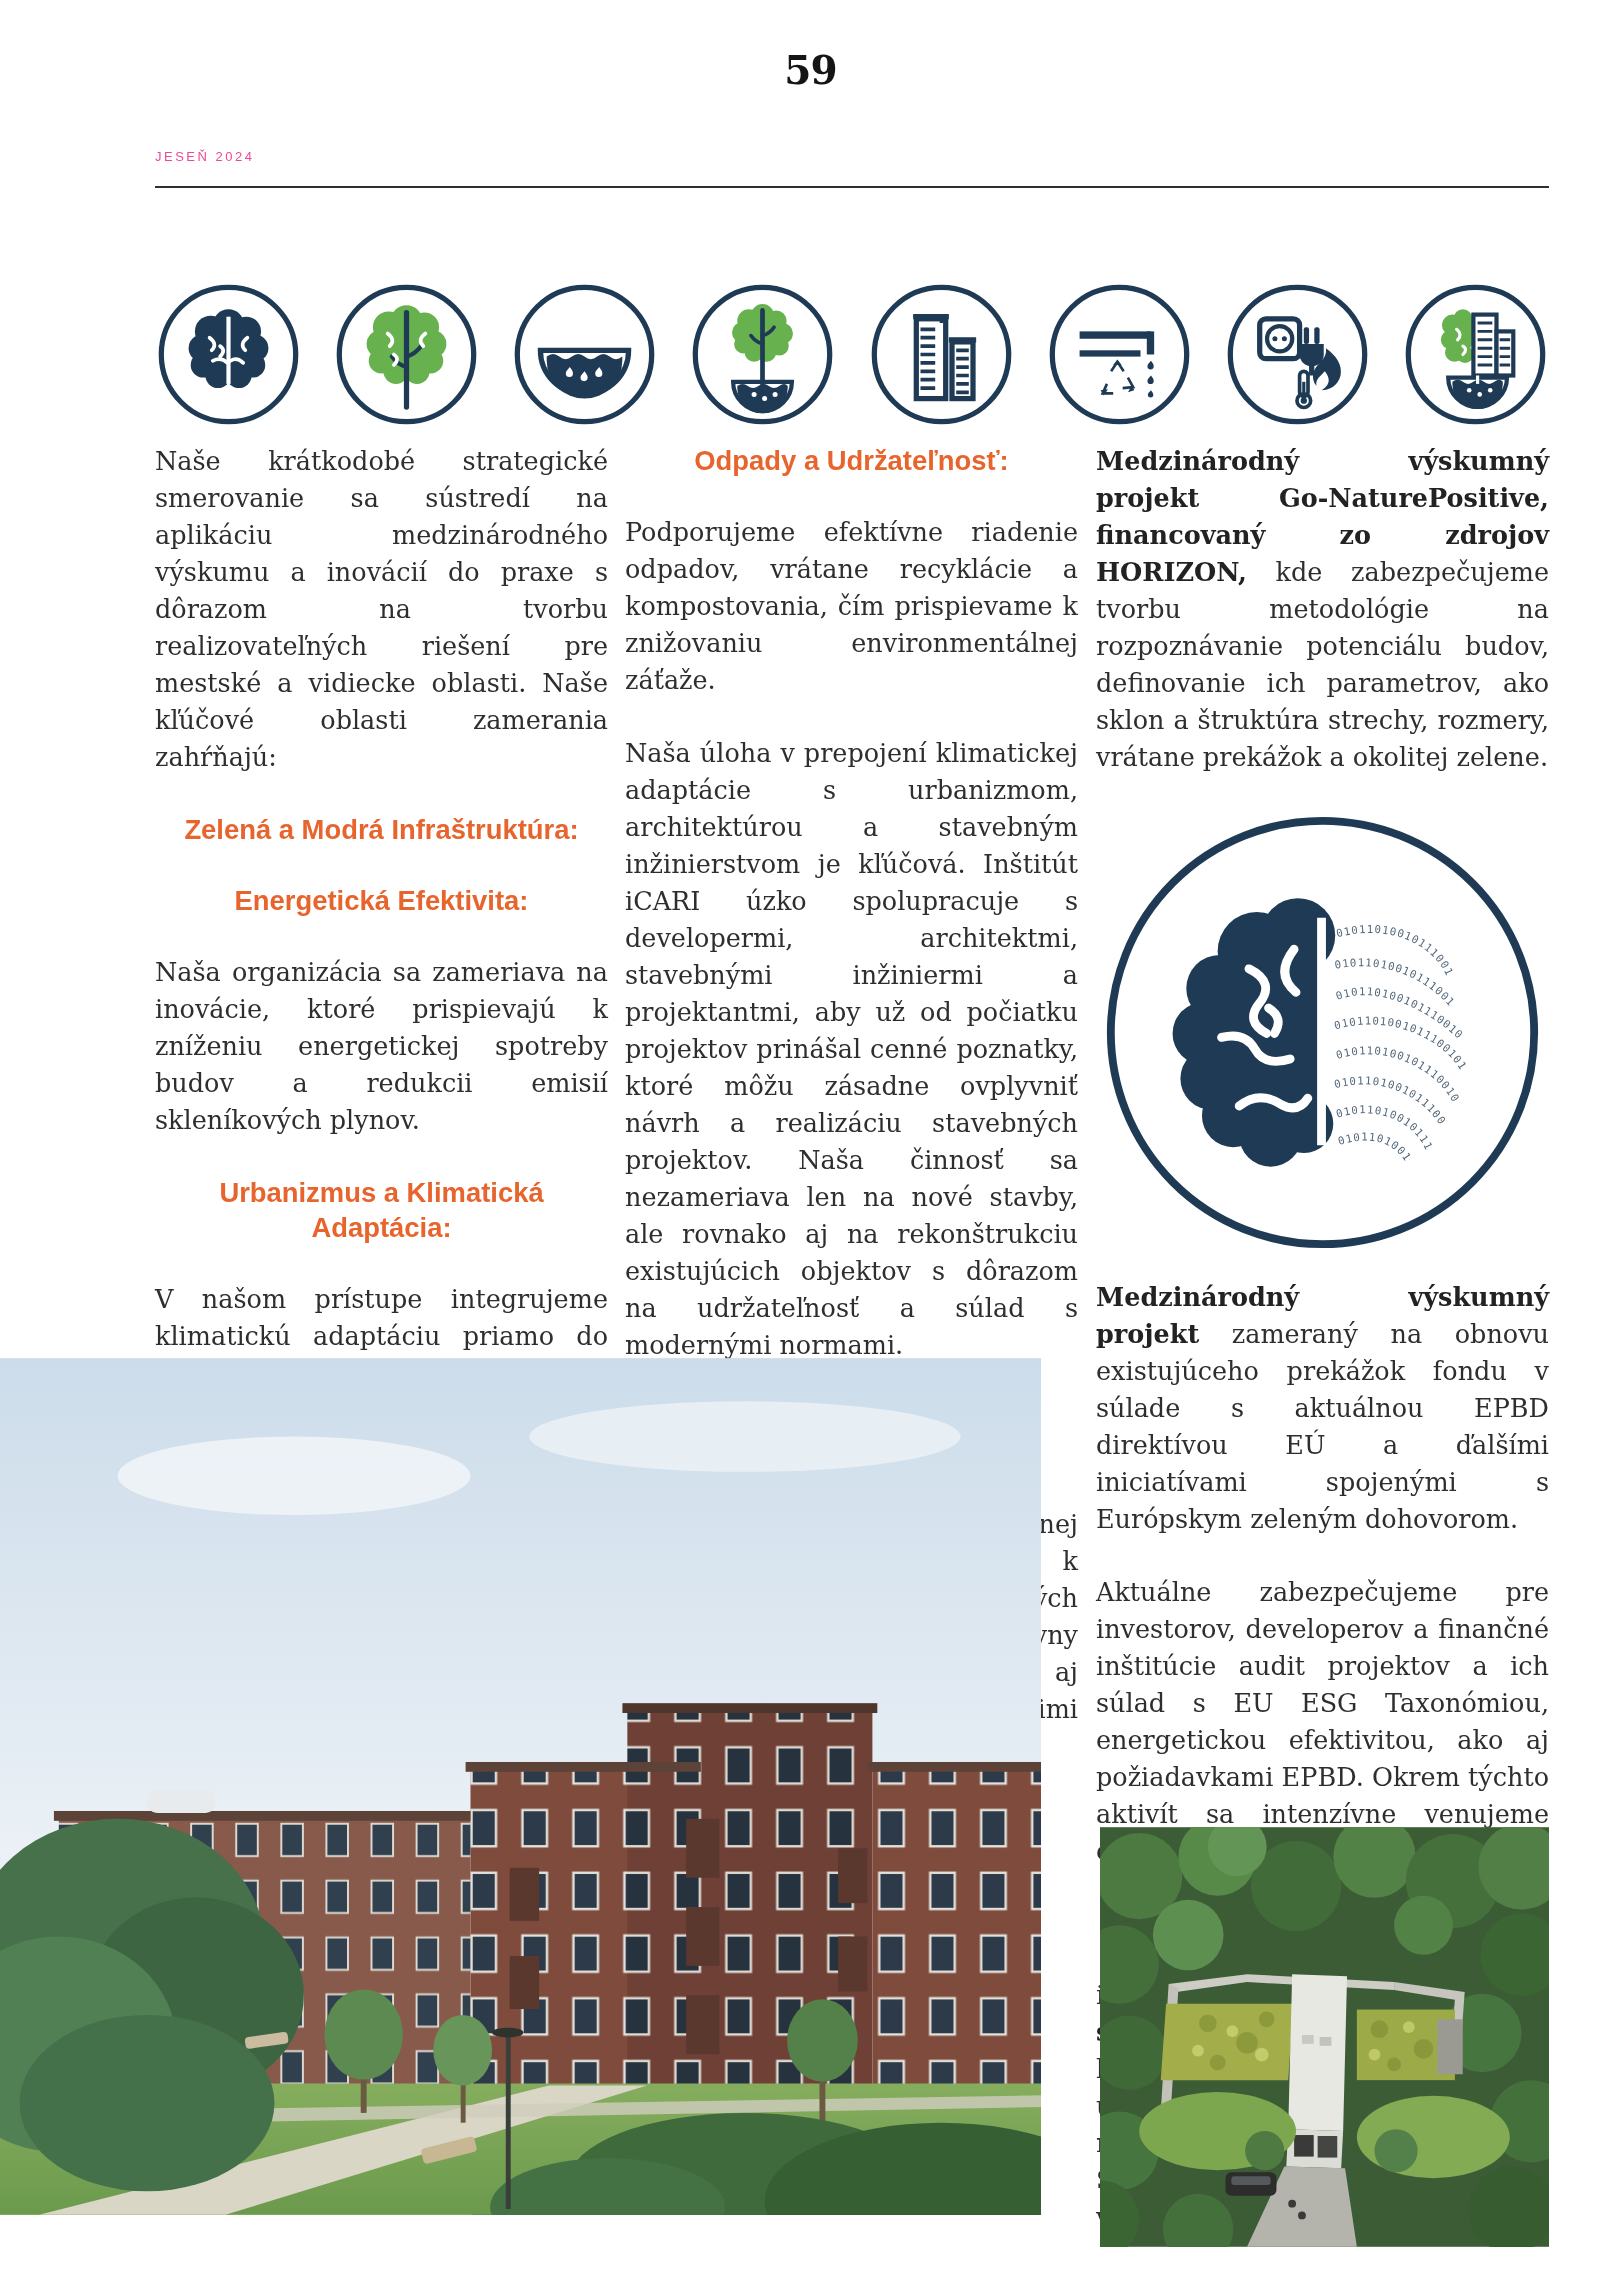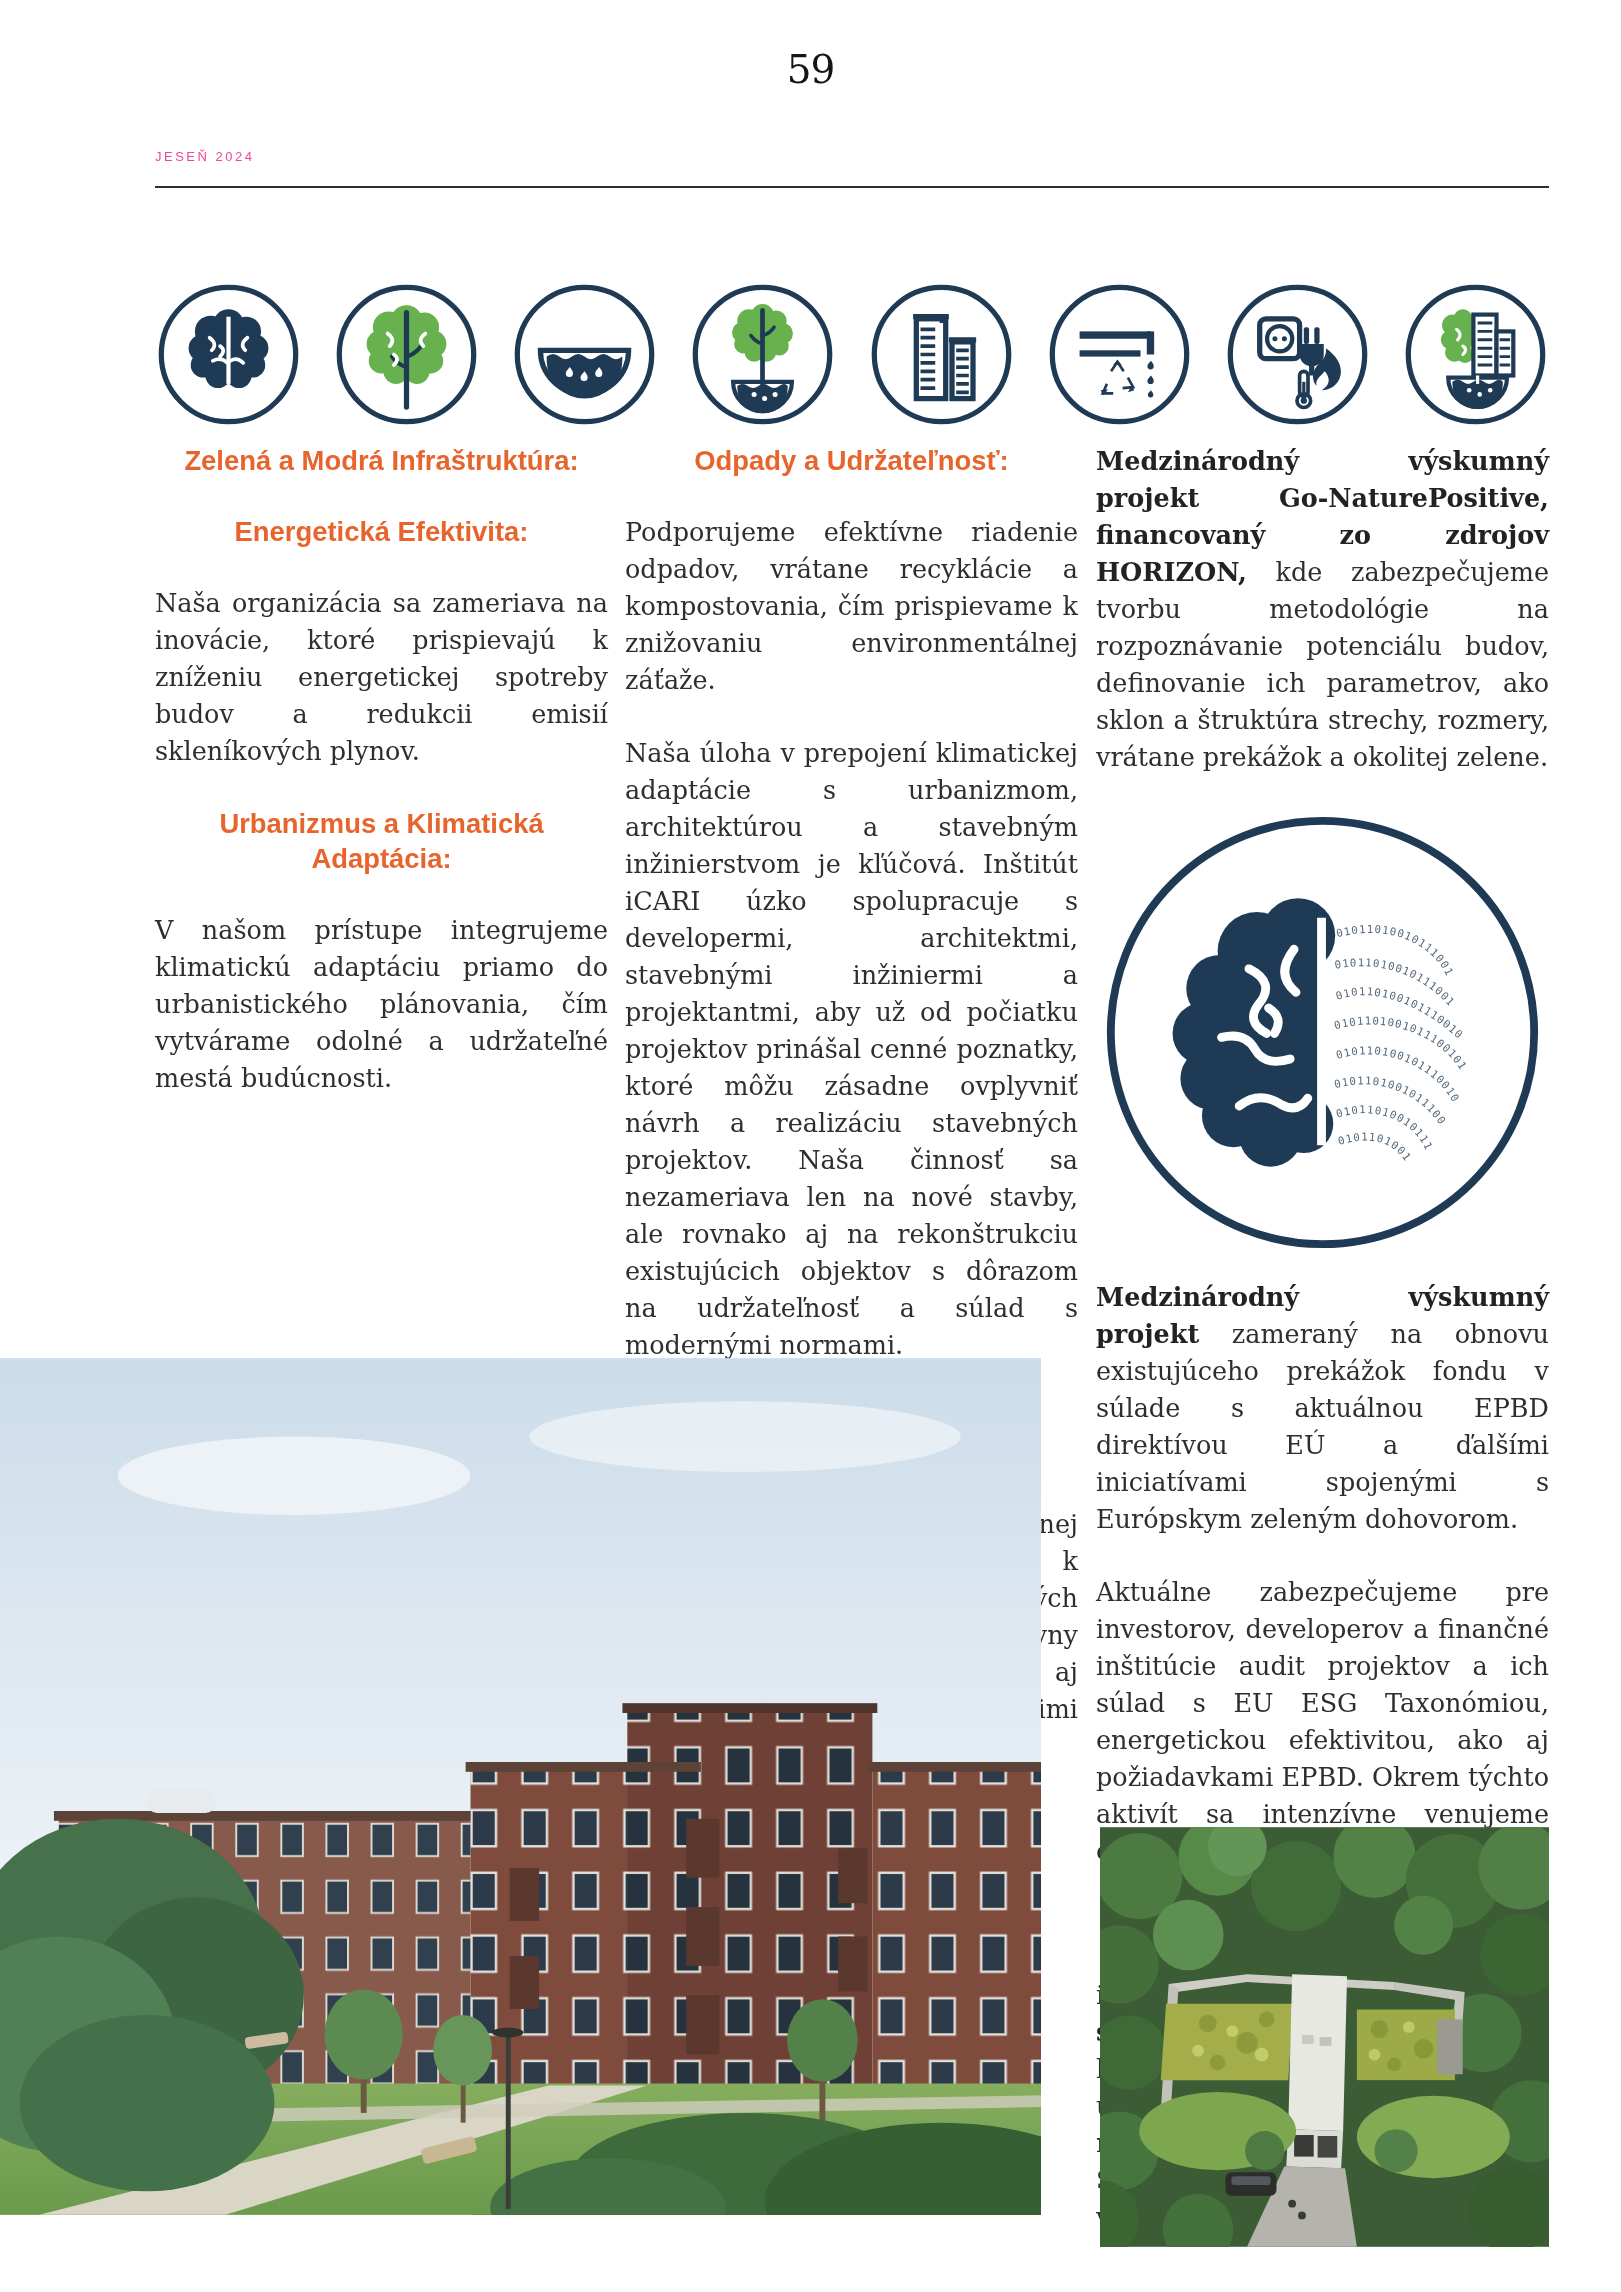--- a/index.html
+++ b/index.html
@@ -8,21 +8,21 @@
     width:1621px;height:2293px;
     background:#ffffff;
     font-family:"DejaVu Serif", serif;
     color:#2e2e2e;
     overflow:hidden;
   }
   .page-number{
     position:absolute;top:47px;left:0;width:100%;
     text-align:center;
     font-family:"DejaVu Serif", serif;
-    font-weight:normal;font-size:39px;color:#151515;
+    font-weight:bold;font-size:39px;color:#151515;
     letter-spacing:-1px;
   }
   .issue-label{
     position:absolute;top:149px;left:155px;
     font-family:"Liberation Sans", sans-serif;
     font-size:13px;letter-spacing:2.5px;color:#ec4899;
   }
   .top-rule{
     position:absolute;top:186px;left:155px;width:1394px;height:0;
     border-top:2px solid #2f2f2f;
@@ -226,20 +226,21 @@
           <circle cx="74" cy="108" r="2.2"></circle>
           <circle cx="84" cy="104" r="2.2"></circle>
         </g>
       <path d="M72,90 v8" stroke="#fff" stroke-width="3"></path>
     </svg>
   </div>
 
   <div class="columns-area">
 
     <div class="col col1">
+      <p class="body-p">Naše krátkodobé strategické smerovanie sa sústredí na aplikáciu medzinárodného výskumu a inovácií do praxe s dôrazom na tvorbu realizovateľných riešení pre mestské a vidiecke oblasti. Naše kľúčové oblasti zamerania zahŕňajú:</p>
       <h3 class="section-h">Zelená a Modrá Infraštruktúra:</h3>
       <h3 class="section-h">Energetická Efektivita:</h3>
       <p class="body-p">Naša organizácia sa zameriava na inovácie, ktoré prispievajú k zníženiu energetickej spotreby budov a redukcii emisií skleníkových plynov.</p>
       <h3 class="section-h">Urbanizmus a Klimatická Adaptácia:</h3>
       <p class="body-p">V našom prístupe integrujeme klimatickú adaptáciu priamo do urbanistického plánovania, čím vytvárame odolné a udržateľné mestá budúcnosti.</p>
     </div>
 
     <div class="col col2">
       <h3 class="section-h">Odpady a Udržateľnosť:</h3>
       <p class="body-p">Podporujeme efektívne riadenie odpadov, vrátane recyklácie a kompostovania, čím prispievame k znižovaniu environmentálnej záťaže.</p>

